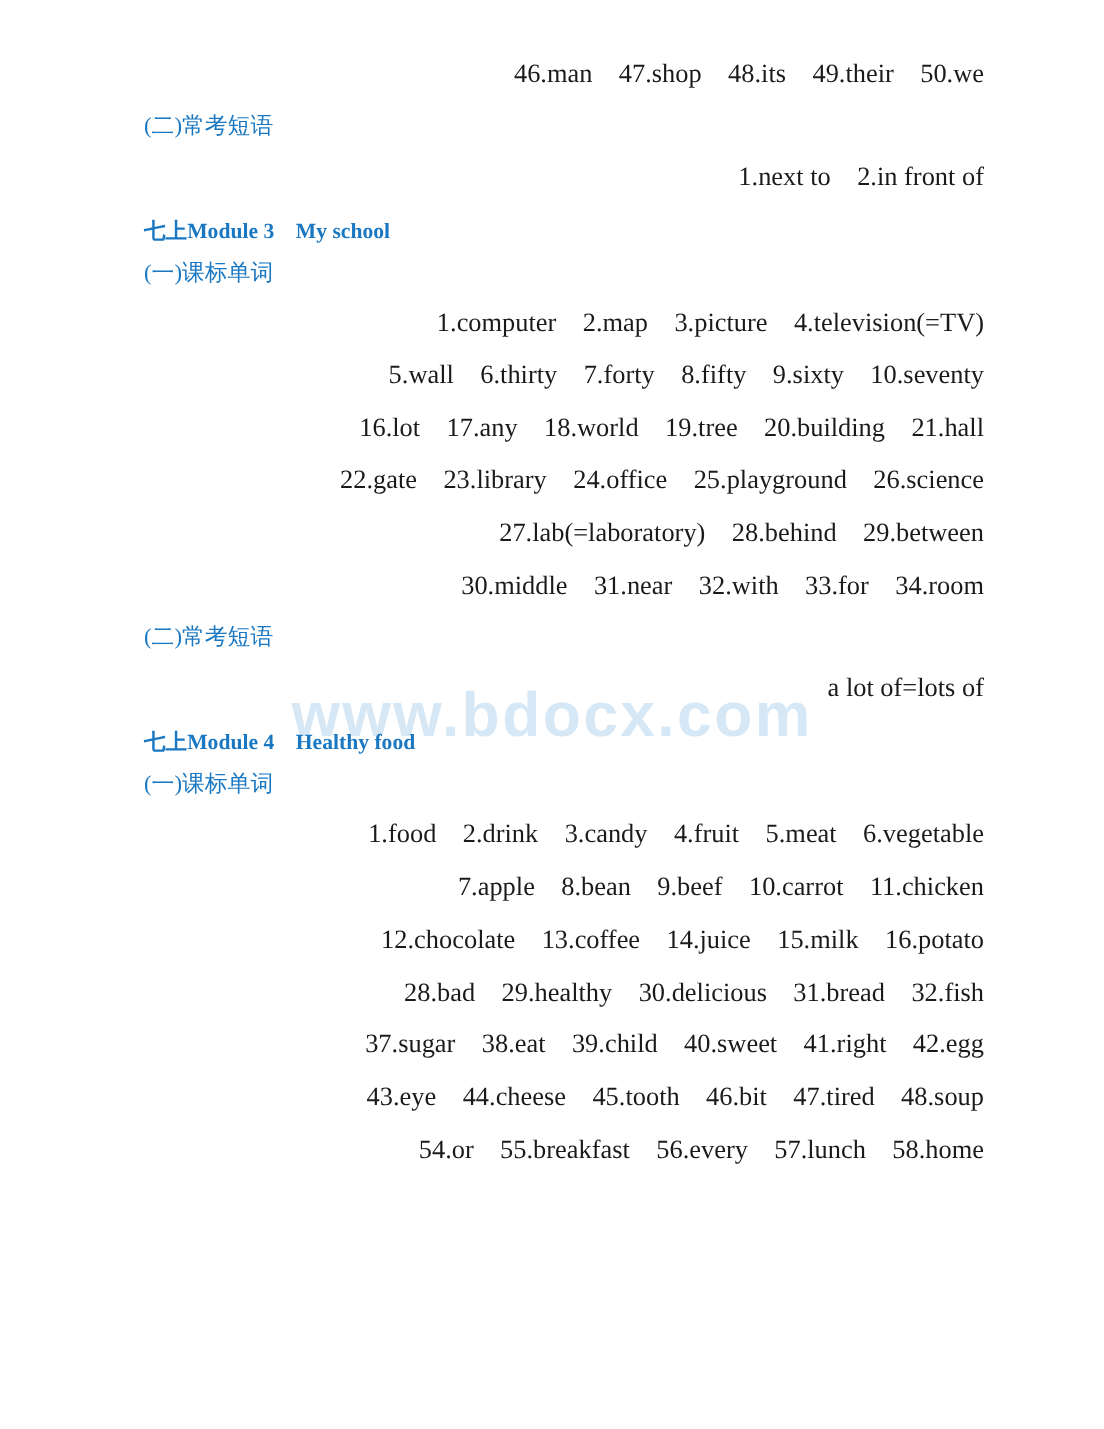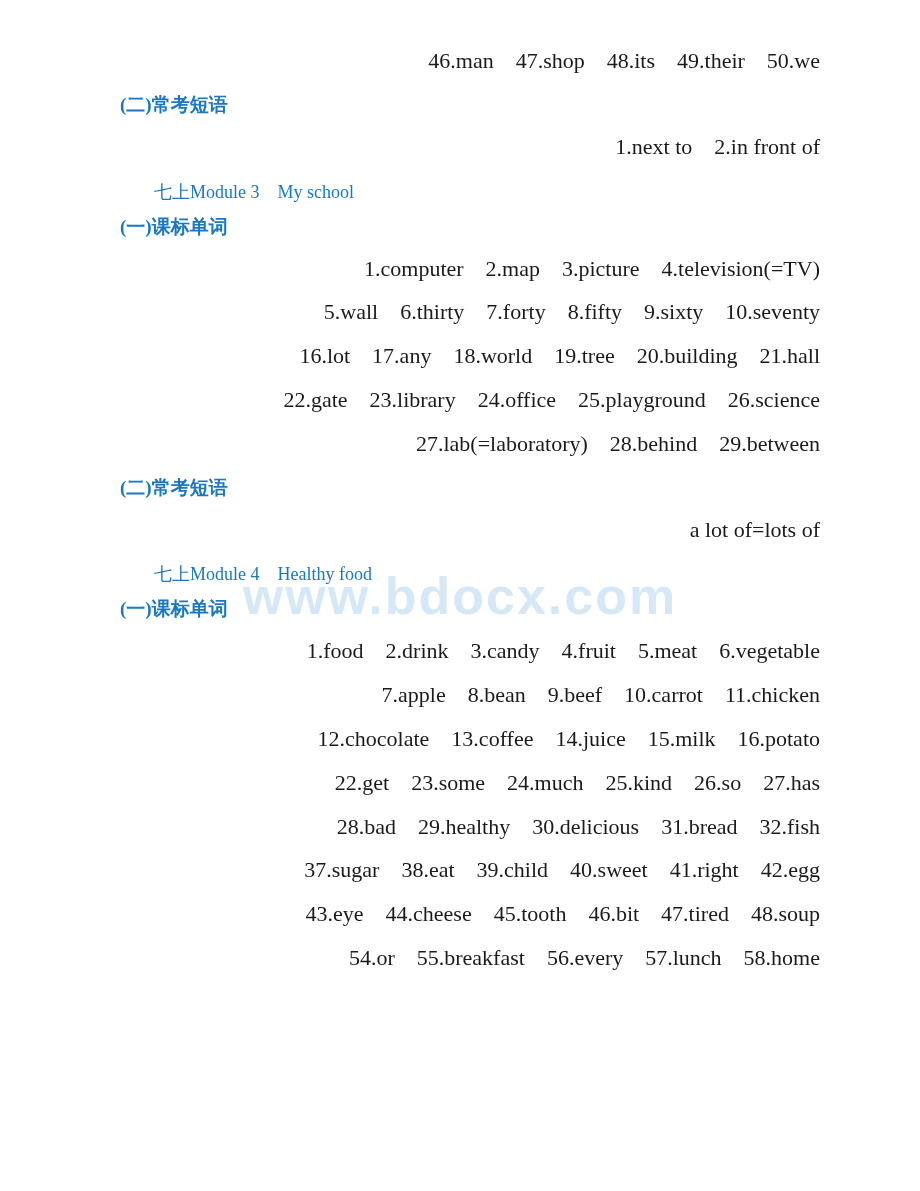--- a/index.html
+++ b/index.html
@@ -13,31 +13,30 @@
       font-size: 18px;
       color: #1a1a1a;
       width: 920px;
       min-height: 1191px;
       padding: 40px 100px 40px 120px;
       position: relative;
     }
     .section-heading-blue {
       color: #1a78c2;
       font-size: 19px;
-      font-weight: bold;
+      font-weight: normal;
       margin-top: 10px;
       margin-bottom: 8px;
     }
     .module-heading {
       color: #1a78c2;
       font-size: 18px;
-      font-weight: normal;
+      font-weight: bold;
       margin-top: 12px;
       margin-bottom: 4px;
-      margin-left: 34px;
     }
     .word-line {
       line-height: 1.9;
       margin-bottom: 2px;
       font-size: 22px;
       text-align: right;
     }
     .watermark {
       position: absolute;
       top: 50%;
@@ -70,29 +69,29 @@
   <div class="word-line">1.next to&nbsp;&nbsp;&nbsp;&nbsp;2.in front of</div>
 
   <div class="module-heading">七上Module 3&nbsp;&nbsp;&nbsp;&nbsp;My school</div>
 
   <div class="section-heading-blue">(一)课标单词</div>
   <div class="word-line">1.computer&nbsp;&nbsp;&nbsp;&nbsp;2.map&nbsp;&nbsp;&nbsp;&nbsp;3.picture&nbsp;&nbsp;&nbsp;&nbsp;4.television(=TV)</div>
   <div class="word-line">5.wall&nbsp;&nbsp;&nbsp;&nbsp;6.thirty&nbsp;&nbsp;&nbsp;&nbsp;7.forty&nbsp;&nbsp;&nbsp;&nbsp;8.fifty&nbsp;&nbsp;&nbsp;&nbsp;9.sixty&nbsp;&nbsp;&nbsp;&nbsp;10.seventy</div>
   <div class="word-line">16.lot&nbsp;&nbsp;&nbsp;&nbsp;17.any&nbsp;&nbsp;&nbsp;&nbsp;18.world&nbsp;&nbsp;&nbsp;&nbsp;19.tree&nbsp;&nbsp;&nbsp;&nbsp;20.building&nbsp;&nbsp;&nbsp;&nbsp;21.hall</div>
   <div class="word-line">22.gate&nbsp;&nbsp;&nbsp;&nbsp;23.library&nbsp;&nbsp;&nbsp;&nbsp;24.office&nbsp;&nbsp;&nbsp;&nbsp;25.playground&nbsp;&nbsp;&nbsp;&nbsp;26.science</div>
   <div class="word-line">27.lab(=laboratory)&nbsp;&nbsp;&nbsp;&nbsp;28.behind&nbsp;&nbsp;&nbsp;&nbsp;29.between</div>
+  <div class="word-line">30.middle&nbsp;&nbsp;&nbsp;&nbsp;31.near&nbsp;&nbsp;&nbsp;&nbsp;32.with&nbsp;&nbsp;&nbsp;&nbsp;33.for&nbsp;&nbsp;&nbsp;&nbsp;34.room</div>
 
   <div class="section-heading-blue">(二)常考短语</div>
   <div class="word-line">a lot of=lots of</div>
 
   <div class="module-heading">七上Module 4&nbsp;&nbsp;&nbsp;&nbsp;Healthy food</div>
 
   <div class="section-heading-blue">(一)课标单词</div>
   <div class="word-line">1.food&nbsp;&nbsp;&nbsp;&nbsp;2.drink&nbsp;&nbsp;&nbsp;&nbsp;3.candy&nbsp;&nbsp;&nbsp;&nbsp;4.fruit&nbsp;&nbsp;&nbsp;&nbsp;5.meat&nbsp;&nbsp;&nbsp;&nbsp;6.vegetable</div>
   <div class="word-line">7.apple&nbsp;&nbsp;&nbsp;&nbsp;8.bean&nbsp;&nbsp;&nbsp;&nbsp;9.beef&nbsp;&nbsp;&nbsp;&nbsp;10.carrot&nbsp;&nbsp;&nbsp;&nbsp;11.chicken</div>
   <div class="word-line">12.chocolate&nbsp;&nbsp;&nbsp;&nbsp;13.coffee&nbsp;&nbsp;&nbsp;&nbsp;14.juice&nbsp;&nbsp;&nbsp;&nbsp;15.milk&nbsp;&nbsp;&nbsp;&nbsp;16.potato</div>
-  <div class="word-line">22.get&nbsp;&nbsp;&nbsp;&nbsp;23.some&nbsp;&nbsp;&nbsp;&nbsp;24.much&nbsp;&nbsp;&nbsp;&nbsp;25.kind&nbsp;&nbsp;&nbsp;&nbsp;26.so&nbsp;&nbsp;&nbsp;&nbsp;27.has</div>
   <div class="word-line">28.bad&nbsp;&nbsp;&nbsp;&nbsp;29.healthy&nbsp;&nbsp;&nbsp;&nbsp;30.delicious&nbsp;&nbsp;&nbsp;&nbsp;31.bread&nbsp;&nbsp;&nbsp;&nbsp;32.fish</div>
   <div class="word-line">37.sugar&nbsp;&nbsp;&nbsp;&nbsp;38.eat&nbsp;&nbsp;&nbsp;&nbsp;39.child&nbsp;&nbsp;&nbsp;&nbsp;40.sweet&nbsp;&nbsp;&nbsp;&nbsp;41.right&nbsp;&nbsp;&nbsp;&nbsp;42.egg</div>
   <div class="word-line">43.eye&nbsp;&nbsp;&nbsp;&nbsp;44.cheese&nbsp;&nbsp;&nbsp;&nbsp;45.tooth&nbsp;&nbsp;&nbsp;&nbsp;46.bit&nbsp;&nbsp;&nbsp;&nbsp;47.tired&nbsp;&nbsp;&nbsp;&nbsp;48.soup</div>
   <div class="word-line">54.or&nbsp;&nbsp;&nbsp;&nbsp;55.breakfast&nbsp;&nbsp;&nbsp;&nbsp;56.every&nbsp;&nbsp;&nbsp;&nbsp;57.lunch&nbsp;&nbsp;&nbsp;&nbsp;58.home</div>
 
 </div>
 
 </body></html>

